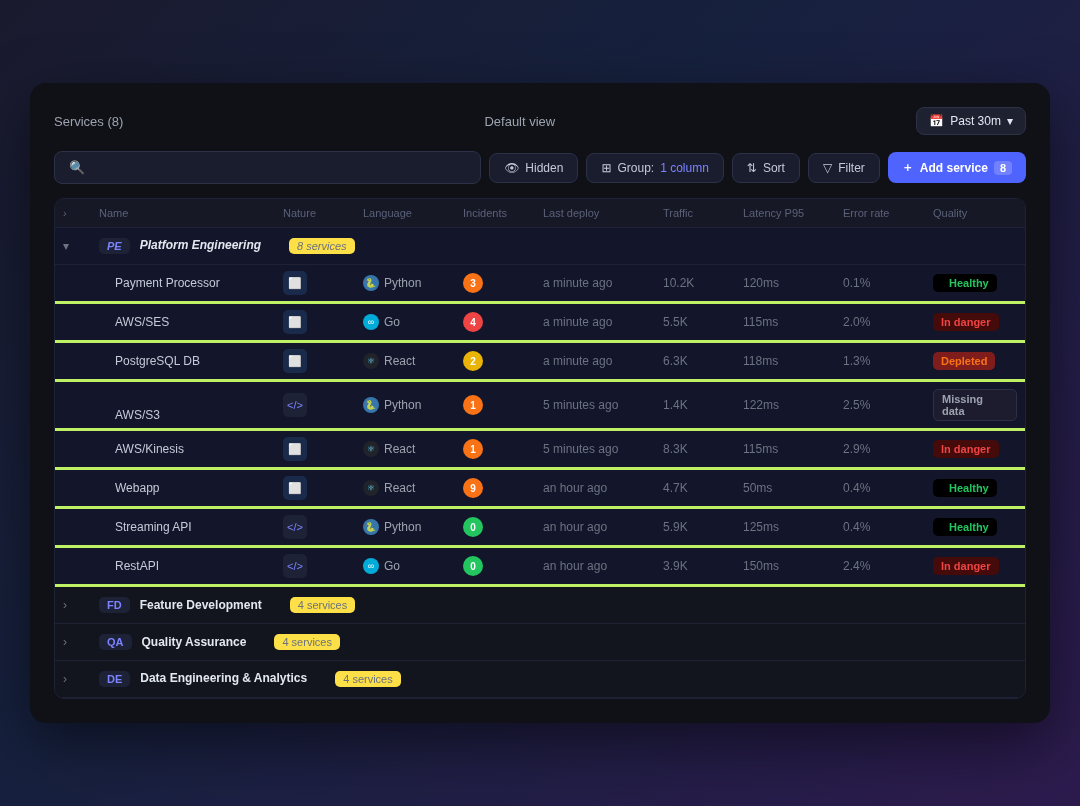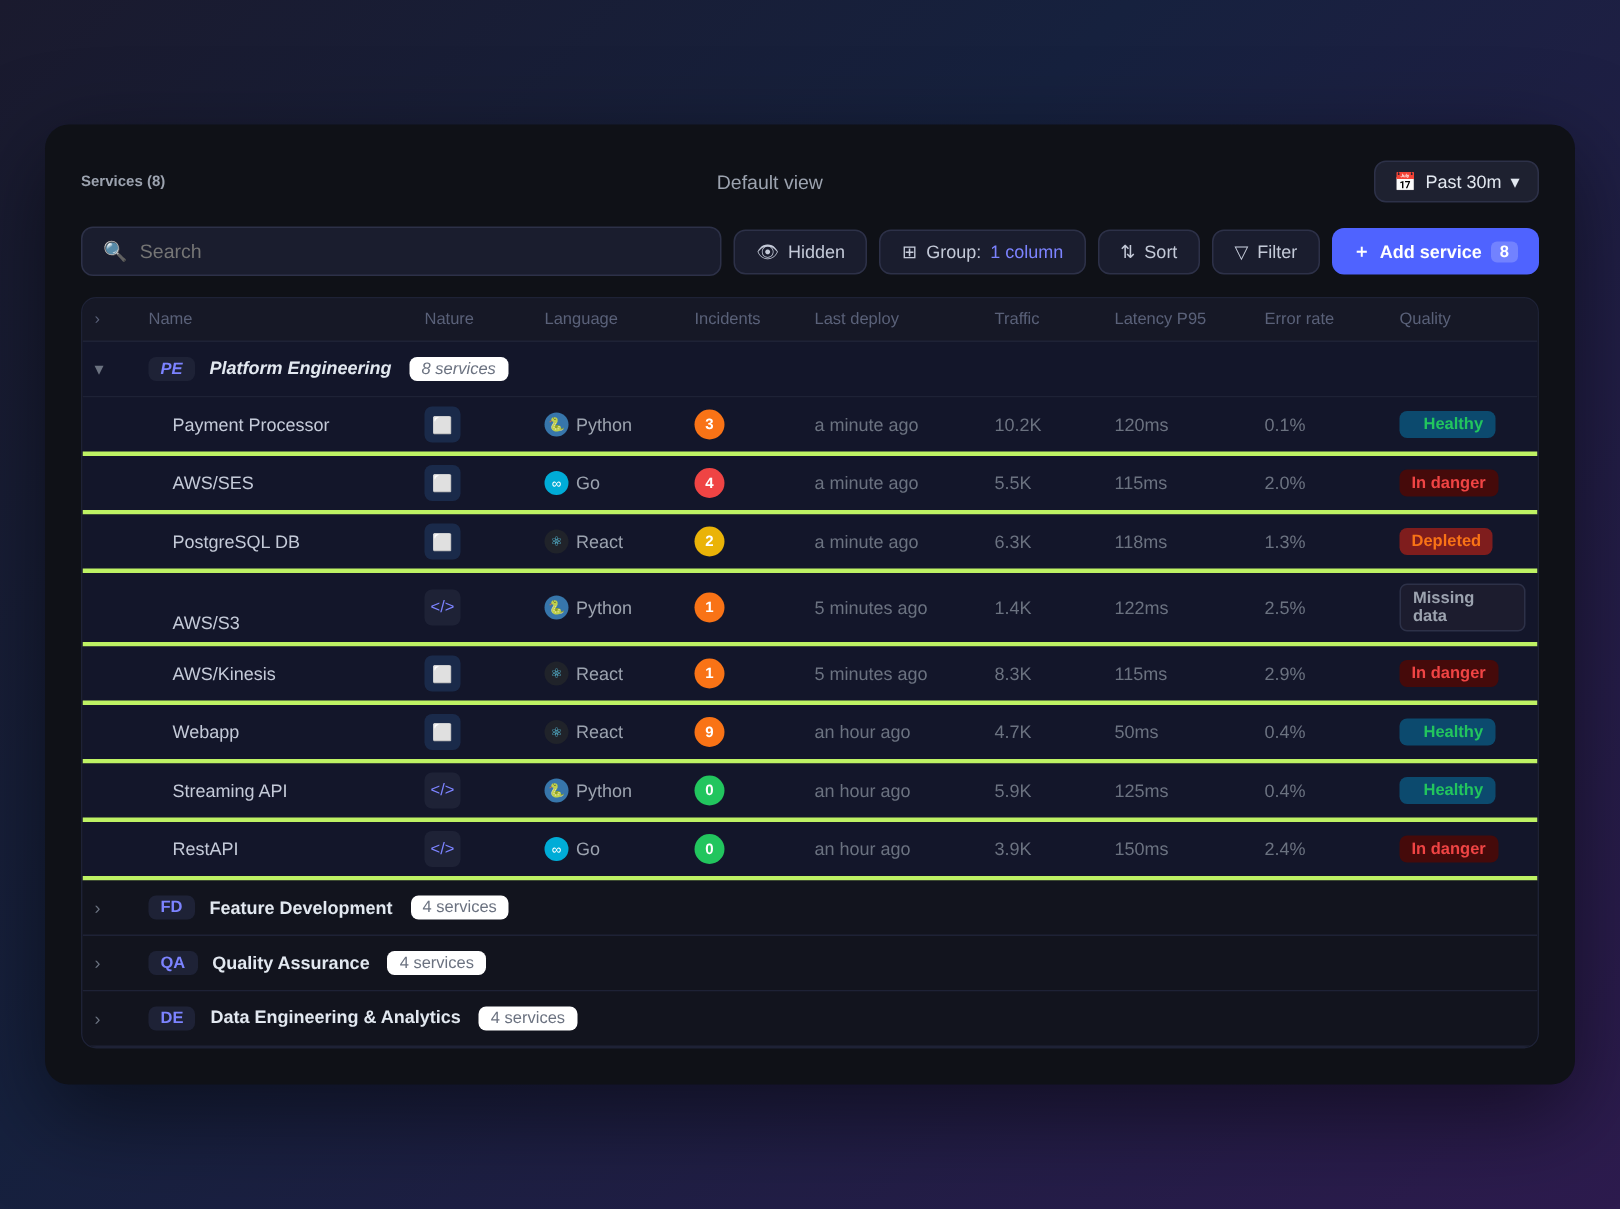--- a/index.html
+++ b/index.html
@@ -7,21 +7,21 @@
       background: linear-gradient(135deg, #1a1a2e 0%, #16213e 40%, #2d1b4e 100%);
       display: flex; align-items: center; justify-content: center;
       min-height: 100vh; font-family: -apple-system, BlinkMacSystemFont, 'Segoe UI', sans-serif;
     }
     .outer {
       width: 1020px; background: #0f1117; border-radius: 16px;
       padding: 24px; box-shadow: 0 20px 60px rgba(0,0,0,0.5);
     }
     
     .header { display: flex; align-items: center; justify-content: space-between; margin-bottom: 16px; }
-    .header-left { color: #9ca3af; font-size: 10px; font-weight: 700; }
+    .header-left { color: #9ca3af; font-size: 13px; font-weight: 400; }
     .header-center { color: #9ca3af; font-size: 13px; }
     .header-right { display: flex; align-items: center; gap: 8px; }
     .time-btn {
       background: #1e2130; border: 1px solid #2d3148; color: #e2e8f0;
       border-radius: 8px; padding: 6px 12px; font-size: 12px; cursor: pointer;
       display: flex; align-items: center; gap: 6px;
     }
     
     .toolbar { display: flex; align-items: center; gap: 8px; margin-bottom: 14px; }
     .search-box {
@@ -65,22 +65,22 @@
     }
     .group-row.expanded { background: #13162a; }
     .chevron { color: #5a6179; font-size: 10px; text-align: center; }
     .group-badge {
       display: inline-flex; align-items: center; gap: 6px;
       background: #1e2236; border-radius: 5px; padding: 2px 8px;
       font-size: 11px; color: #7c83ff; font-weight: 700; margin-left: 8px;
     }
     .group-name { font-size: 12px; color: #e2e8f0; font-weight: 600; margin-left: 10px; }
     .services-tag {
-      display: inline-block; background: #ffffff; color: #6b7280;
-      border-radius: 5px; padding: 2px 8px; font-size: 11px; margin-left: 12px;
+      display: inline-block; background: #fde047; color: #6b7280;
+      border-radius: 5px; padding: 2px 8px; font-size: 11px; margin-left: 28px;
     }
     
     .service-row {
       display: grid; grid-template-columns: 36px 1fr 80px 100px 80px 120px 80px 100px 90px 100px;
       align-items: center; padding: 6px 0; border-bottom: 3px solid #bef264;
       background: #13162a;
     }
     .td { font-size: 12px; color: #6b7280; padding: 0 8px; display: flex; align-items: center; }
     .td.name { color: #c4cad8; }
     
@@ -103,21 +103,21 @@
       font-size: 10px; font-weight: 700; color: #fff;
     }
     .inc-orange { background: #f97316; }
     .inc-red { background: #ef4444; }
     .inc-yellow { background: #eab308; }
     .inc-green { background: #22c55e; }
     
     .health-badge {
       border-radius: 5px; padding: 3px 8px; font-size: 11px; font-weight: 600;
     }
-    .h-healthy { background: #0c4a6e; color: #22c55e; padding-left: 16px; }
+    .h-healthy { background: #000000; color: #22c55e; padding-left: 16px; }
     .h-danger { background: #450a0a; color: #ef4444; }
     .h-depleted { background: #7f1d1d; color: #f97316; }
     .h-missing { background: #1c1c2e; color: #9ca3af; border: 1px solid #2d3148; }
   </style>
 </head>
 <body>
 
 <div class="outer">
 
   <div class="header">
@@ -128,21 +128,20 @@
         <span>📅</span>
         <span>Past 30m</span>
         <span>▾</span>
       </button>
     </div>
   </div>
 
   <div class="toolbar">
     <div class="search-box">
       <span style="color:#5a6179">🔍</span>
-      <input type="text" placeholder="Search" style="">
     </div>
     <button class="tool-btn">
       <span>👁</span>
       <span>Hidden</span>
     </button>
     <button class="tool-btn">
       <span>⊞</span>
       <span>Group:</span>
       <span class="accent">1 column</span>
     </button>

